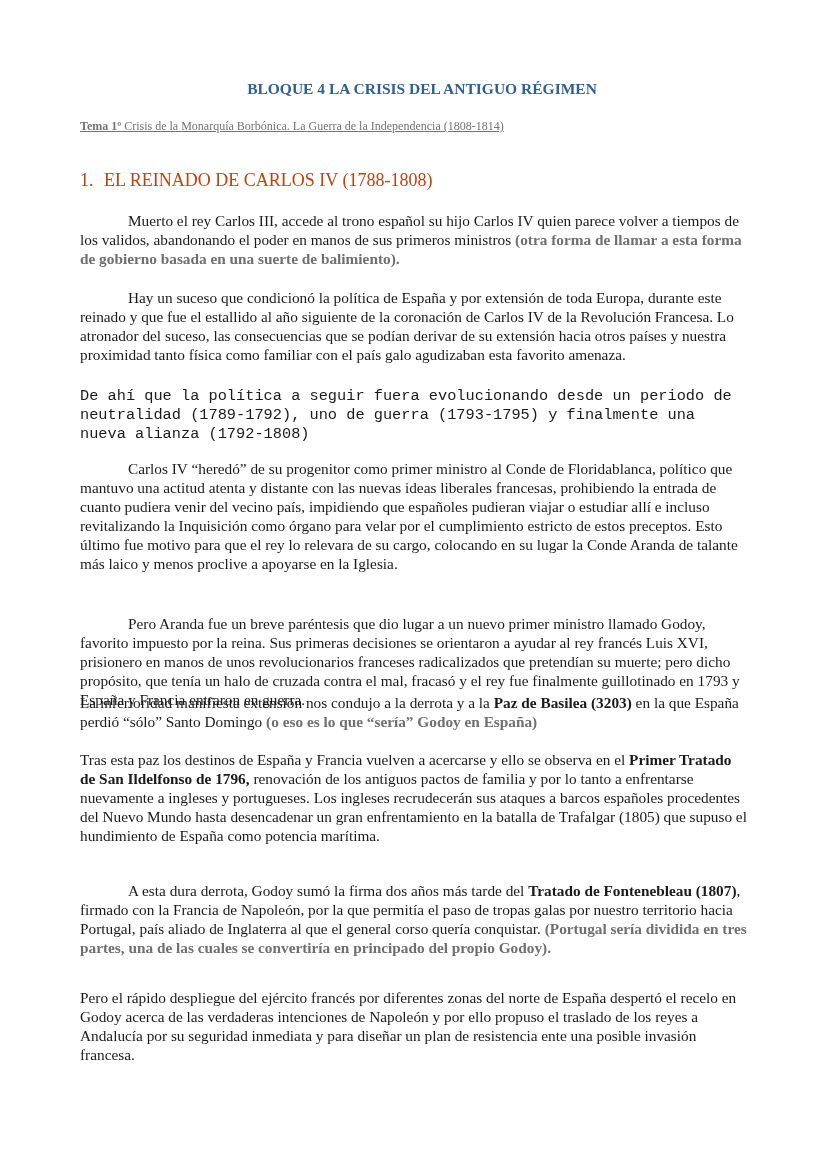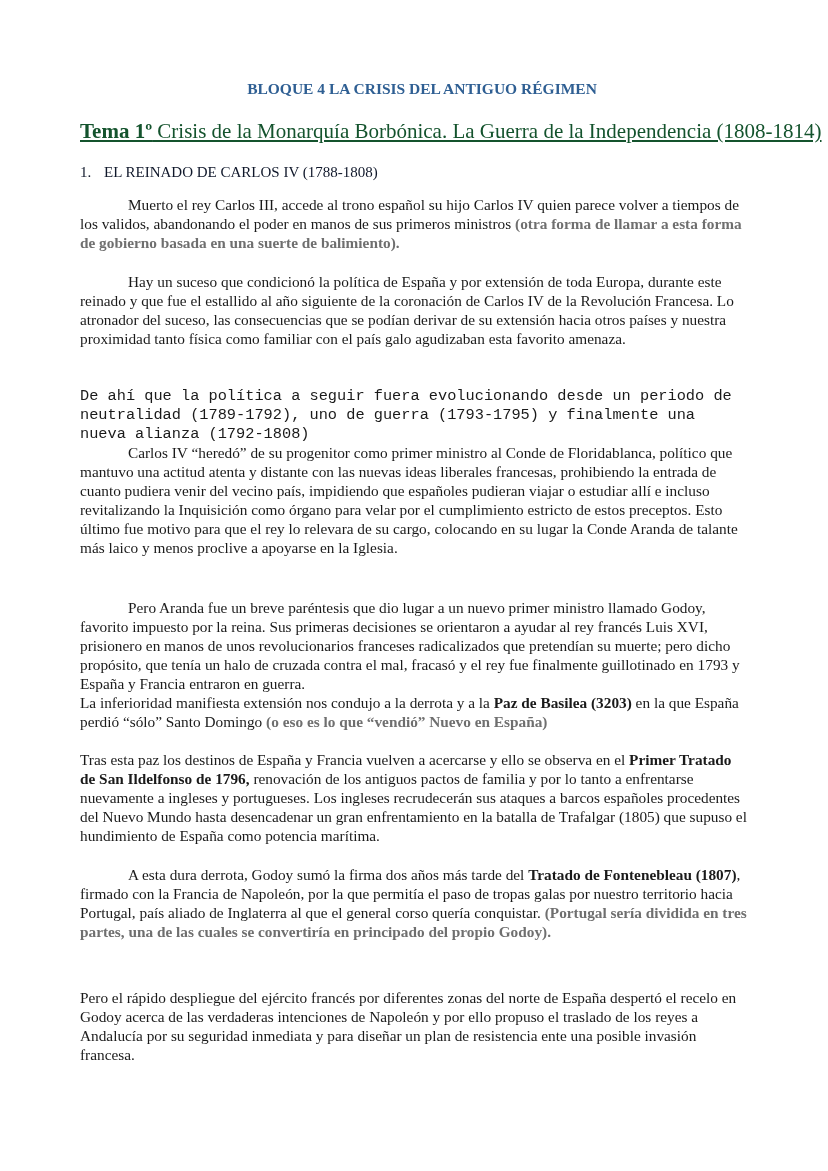--- a/index.html
+++ b/index.html
@@ -1,27 +1,27 @@
 <!DOCTYPE html>
 <html><head>
 <meta charset="utf-8">
 <style>
   html, body { margin: 0; padding: 0; background: #ffffff; }
   body { width: 828px; height: 1171px; position: relative; overflow: hidden;
          font-family: "Liberation Serif", "DejaVu Serif", serif; color: #1a1a1a; }
   .page { position: absolute; left: 80px; top: 0; width: 668px; }
   .title { position: absolute; top: 80px; left: 8px; width: 668px; text-align: center;
            font-weight: bold; font-size: 15.5px; color: #2f5f93; letter-spacing: 0; }
-  .tema { position: absolute; top: 119px; left: 0; font-size: 21px; color: #14532d;
+  .tema { position: absolute; top: 119px; left: 0; font-size: 12px; color: #737373;
           text-decoration: underline; white-space: nowrap; }
   .tema b { font-weight: bold; }
-  .section { position: absolute; top: 164px; left: 0; font-size: 15px; color: #0f172a; white-space: nowrap; }
+  .section { position: absolute; top: 170px; left: 0; font-size: 18px; color: #c2410c; white-space: nowrap; }
   .section .num { display: inline-block; width: 24px; }
   p { position: absolute; left: 0; width: 668px; margin: 0; font-size: 15.3px; line-height: 18.9px; }
-  .indent { text-indent: 48px; }
+  .indent { text-indent: 48px; margin-top: 16px; }
   .grey { color: #6f6f6f; font-weight: bold; }
   strong { font-weight: bold; }
 </style>
 </head>
 <body>
 
 <div class="page">
   <div class="title">BLOQUE 4  LA CRISIS DEL ANTIGUO RÉGIMEN</div>
 
   <div class="tema">
@@ -35,20 +35,20 @@
   <p class="indent" style="top:196px;"><span>Muerto el rey Carlos III, accede al trono español su hijo Carlos IV quien parece volver a tiempos de los validos, abandonando el poder en manos de sus primeros ministros </span><span class="grey">(otra forma de llamar a esta forma de gobierno basada en una suerte de balimiento).</span></p>
 
   <p class="indent" style="top:273px;">Hay un suceso que condicionó la política de España y por extensión de toda Europa, durante este reinado y que fue el estallido al año siguiente de la coronación de Carlos IV de la Revolución Francesa. Lo atronador del suceso, las consecuencias que se podían derivar de su extensión hacia otros países y nuestra proximidad tanto física como familiar con el país galo agudizaban esta favorito amenaza.</p>
 
   <p style="top:387px;font-family:Liberation Mono, monospace;">De ahí que la política a seguir fuera evolucionando desde  un periodo de neutralidad (1789-1792), uno de guerra (1793-1795) y finalmente  una nueva alianza (1792-1808)</p>
 
   <p class="indent" style="top:444px;">Carlos IV “heredó” de su progenitor como primer ministro al Conde de Floridablanca, político que mantuvo una actitud atenta y distante con las nuevas ideas liberales francesas, prohibiendo la entrada de cuanto pudiera venir del vecino país, impidiendo que españoles pudieran viajar o estudiar allí e incluso revitalizando la Inquisición como órgano para velar por el cumplimiento estricto de estos preceptos. Esto último fue motivo para que el rey lo relevara de su cargo, colocando en su lugar la Conde Aranda de talante más laico y menos proclive a apoyarse en la Iglesia.</p>
 
   <p class="indent" style="top:599px;">Pero Aranda fue un breve paréntesis que dio lugar a un nuevo primer ministro llamado Godoy, favorito impuesto por la reina. Sus primeras decisiones se orientaron a ayudar al rey francés Luis XVI, prisionero en manos de unos revolucionarios franceses radicalizados que pretendían su muerte; pero dicho propósito, que tenía un halo de cruzada contra el mal, fracasó y el rey fue finalmente guillotinado en 1793 y España y Francia entraron en guerra.</p>
 
-  <p style="top:694px;"><span>La inferioridad manifiesta extensión nos condujo a la derrota y a la </span><strong>Paz de Basilea (3203)</strong><span> en la que España perdió “sólo” Santo Domingo </span><span class="grey">(o eso es lo que “vendió” Nuevo en España)</span></p>
+  <p style="top:694px;"><span>La inferioridad manifiesta extensión nos condujo a la derrota y a la </span><strong>Paz de Basilea (3203)</strong><span> en la que España perdió “sólo” Santo Domingo </span><span class="grey">(o eso es lo que “sería” Godoy en España)</span></p>
 
   <p style="top:751px;"><span>Tras esta paz los destinos de España y Francia vuelven a acercarse y ello se observa en el </span><strong>Primer Tratado de San Ildelfonso de 1796,</strong><span> renovación de los antiguos pactos de familia y por lo tanto a enfrentarse nuevamente a ingleses y portugueses. Los ingleses recrudecerán sus ataques a barcos españoles procedentes del Nuevo Mundo hasta desencadenar un gran enfrentamiento en la batalla de Trafalgar (1805) que supuso el hundimiento de España como potencia marítima.</span></p>
 
   <p class="indent" style="top:866px;"><span>A esta dura derrota, Godoy sumó la firma dos años más tarde del </span><strong>Tratado de Fontenebleau (1807)</strong><span>, firmado con la Francia de Napoleón, por la que permitía el paso de tropas galas por nuestro territorio hacia Portugal, país aliado de Inglaterra al que el general corso quería conquistar. </span><span class="grey">(Portugal sería dividida en tres partes, una de las cuales se convertiría en principado del propio Godoy).</span></p>
 
   <p style="top:977px;margin-top:12px;">Pero el rápido despliegue del ejército francés por diferentes zonas del norte de España despertó el recelo en Godoy acerca de las verdaderas intenciones de Napoleón y por ello propuso el traslado de los reyes a Andalucía por su seguridad inmediata y para diseñar un plan de resistencia ente una posible invasión francesa.</p>
 </div>
 
 </body></html>

